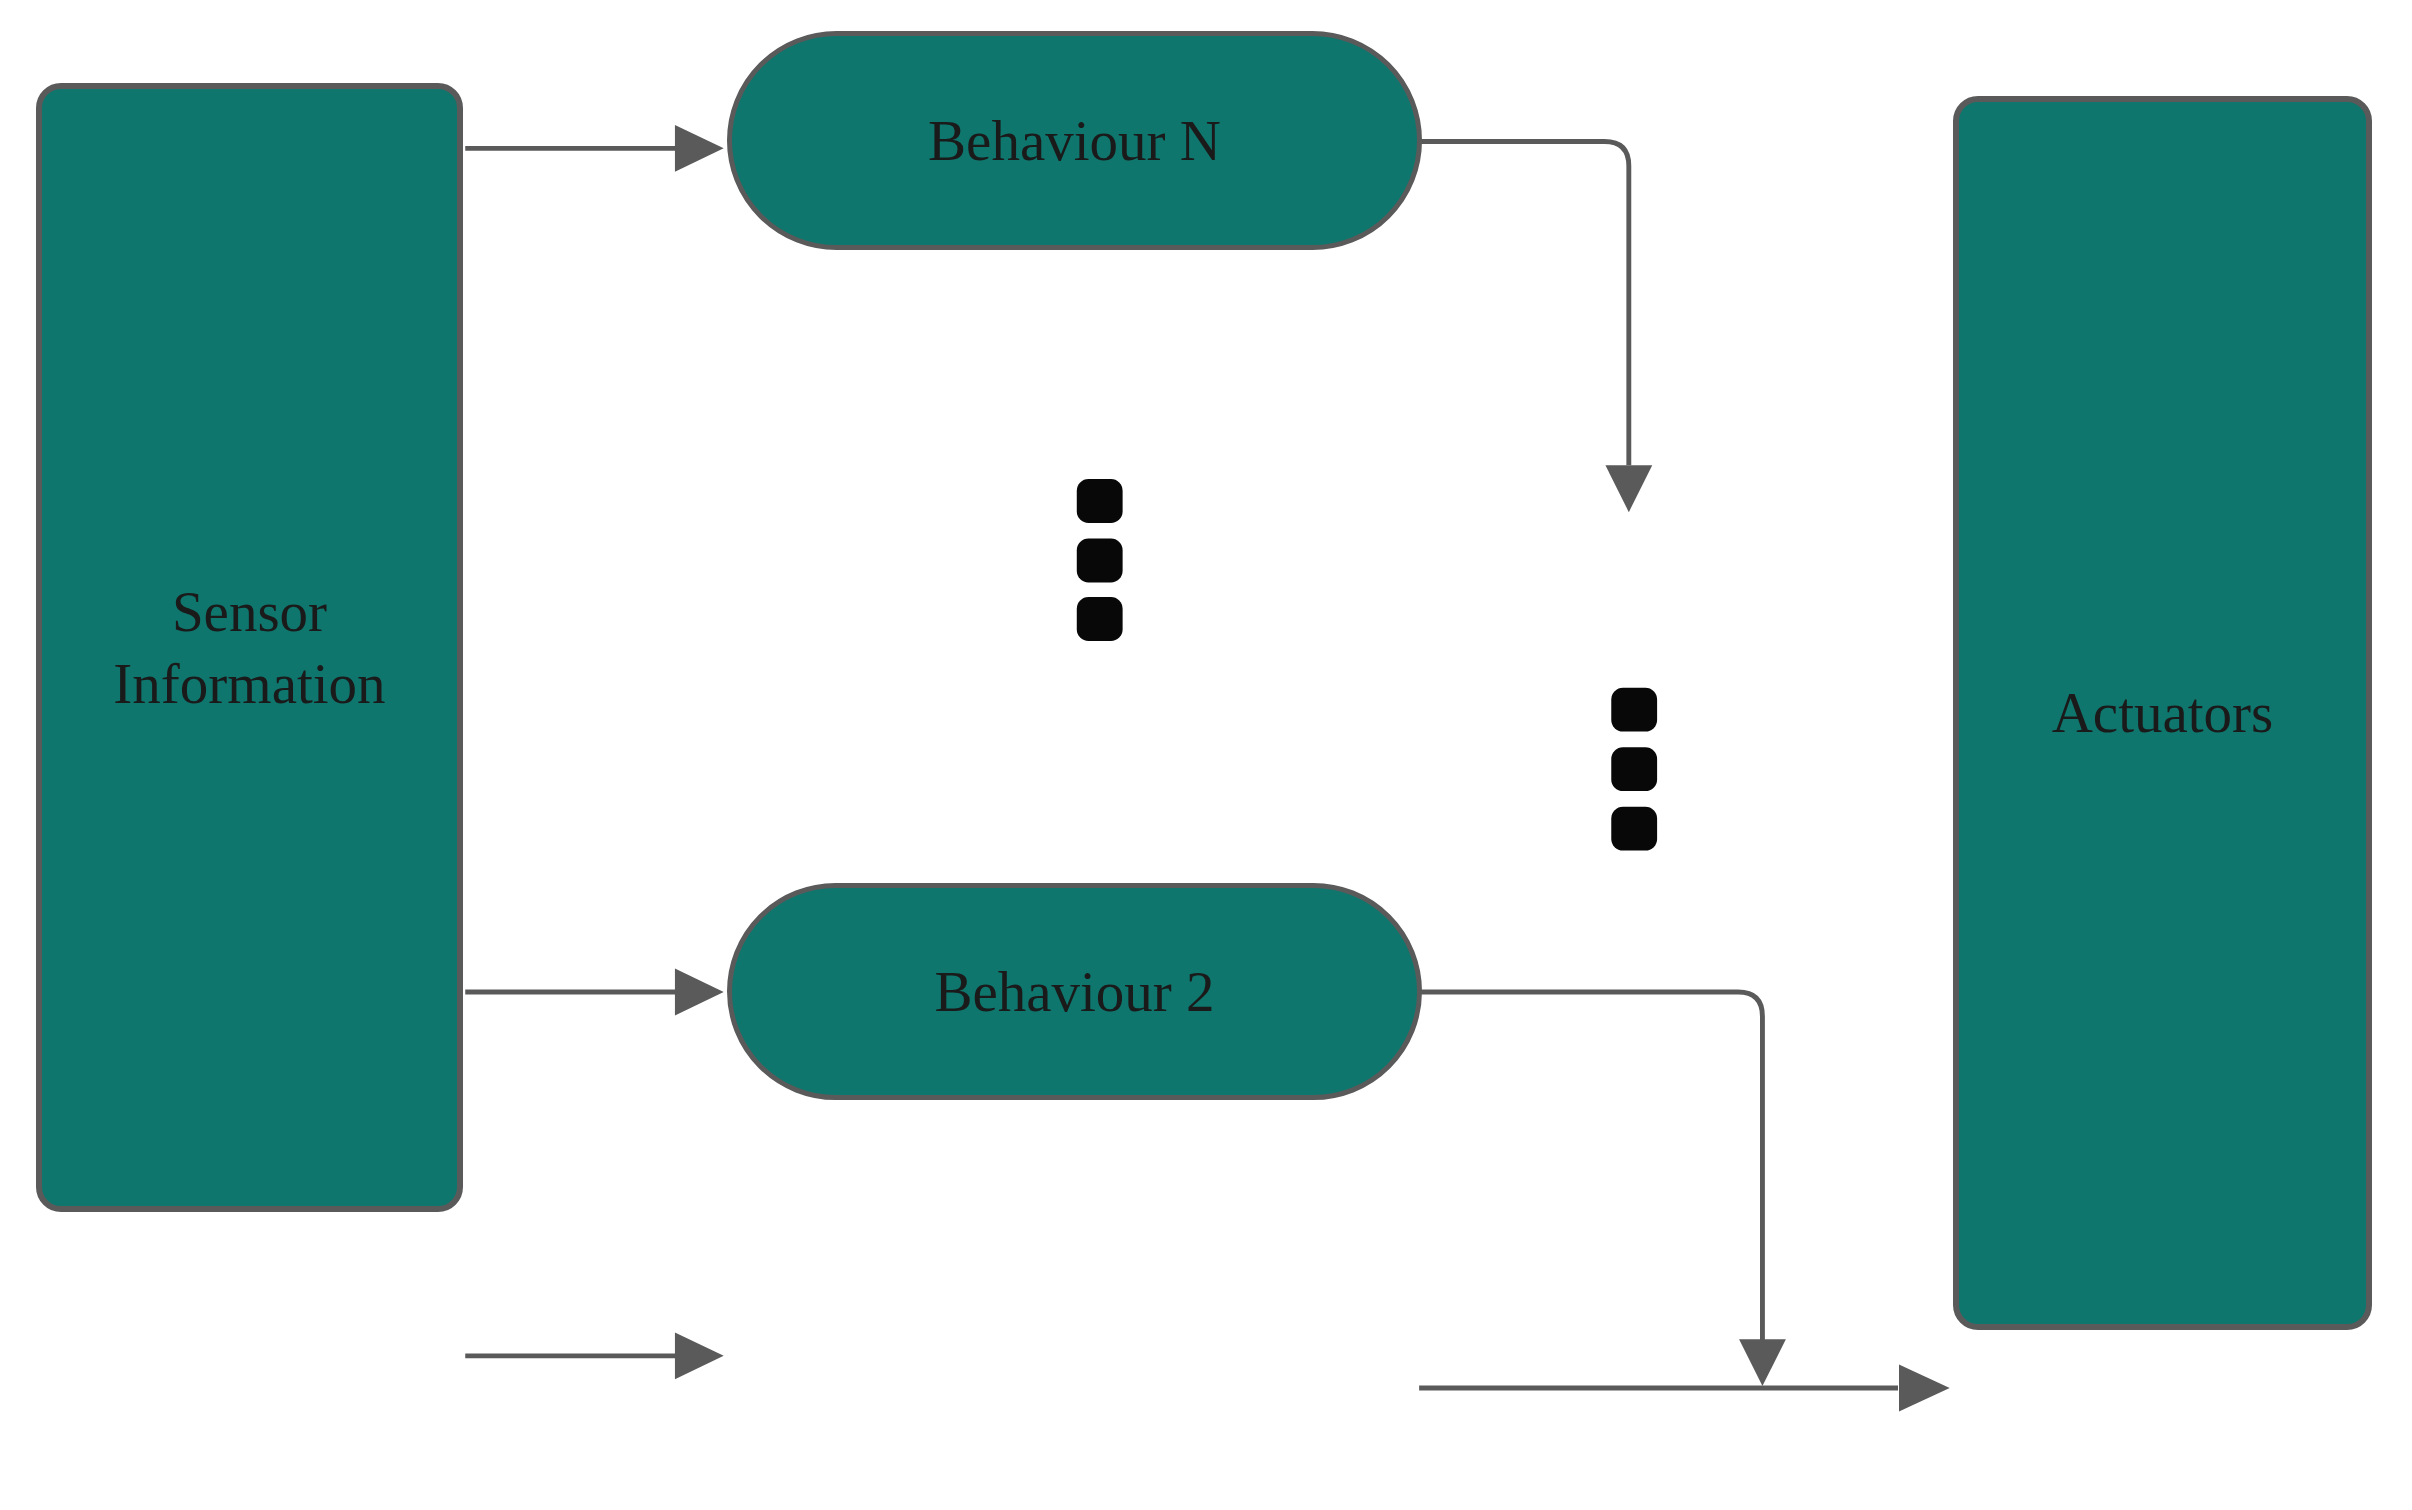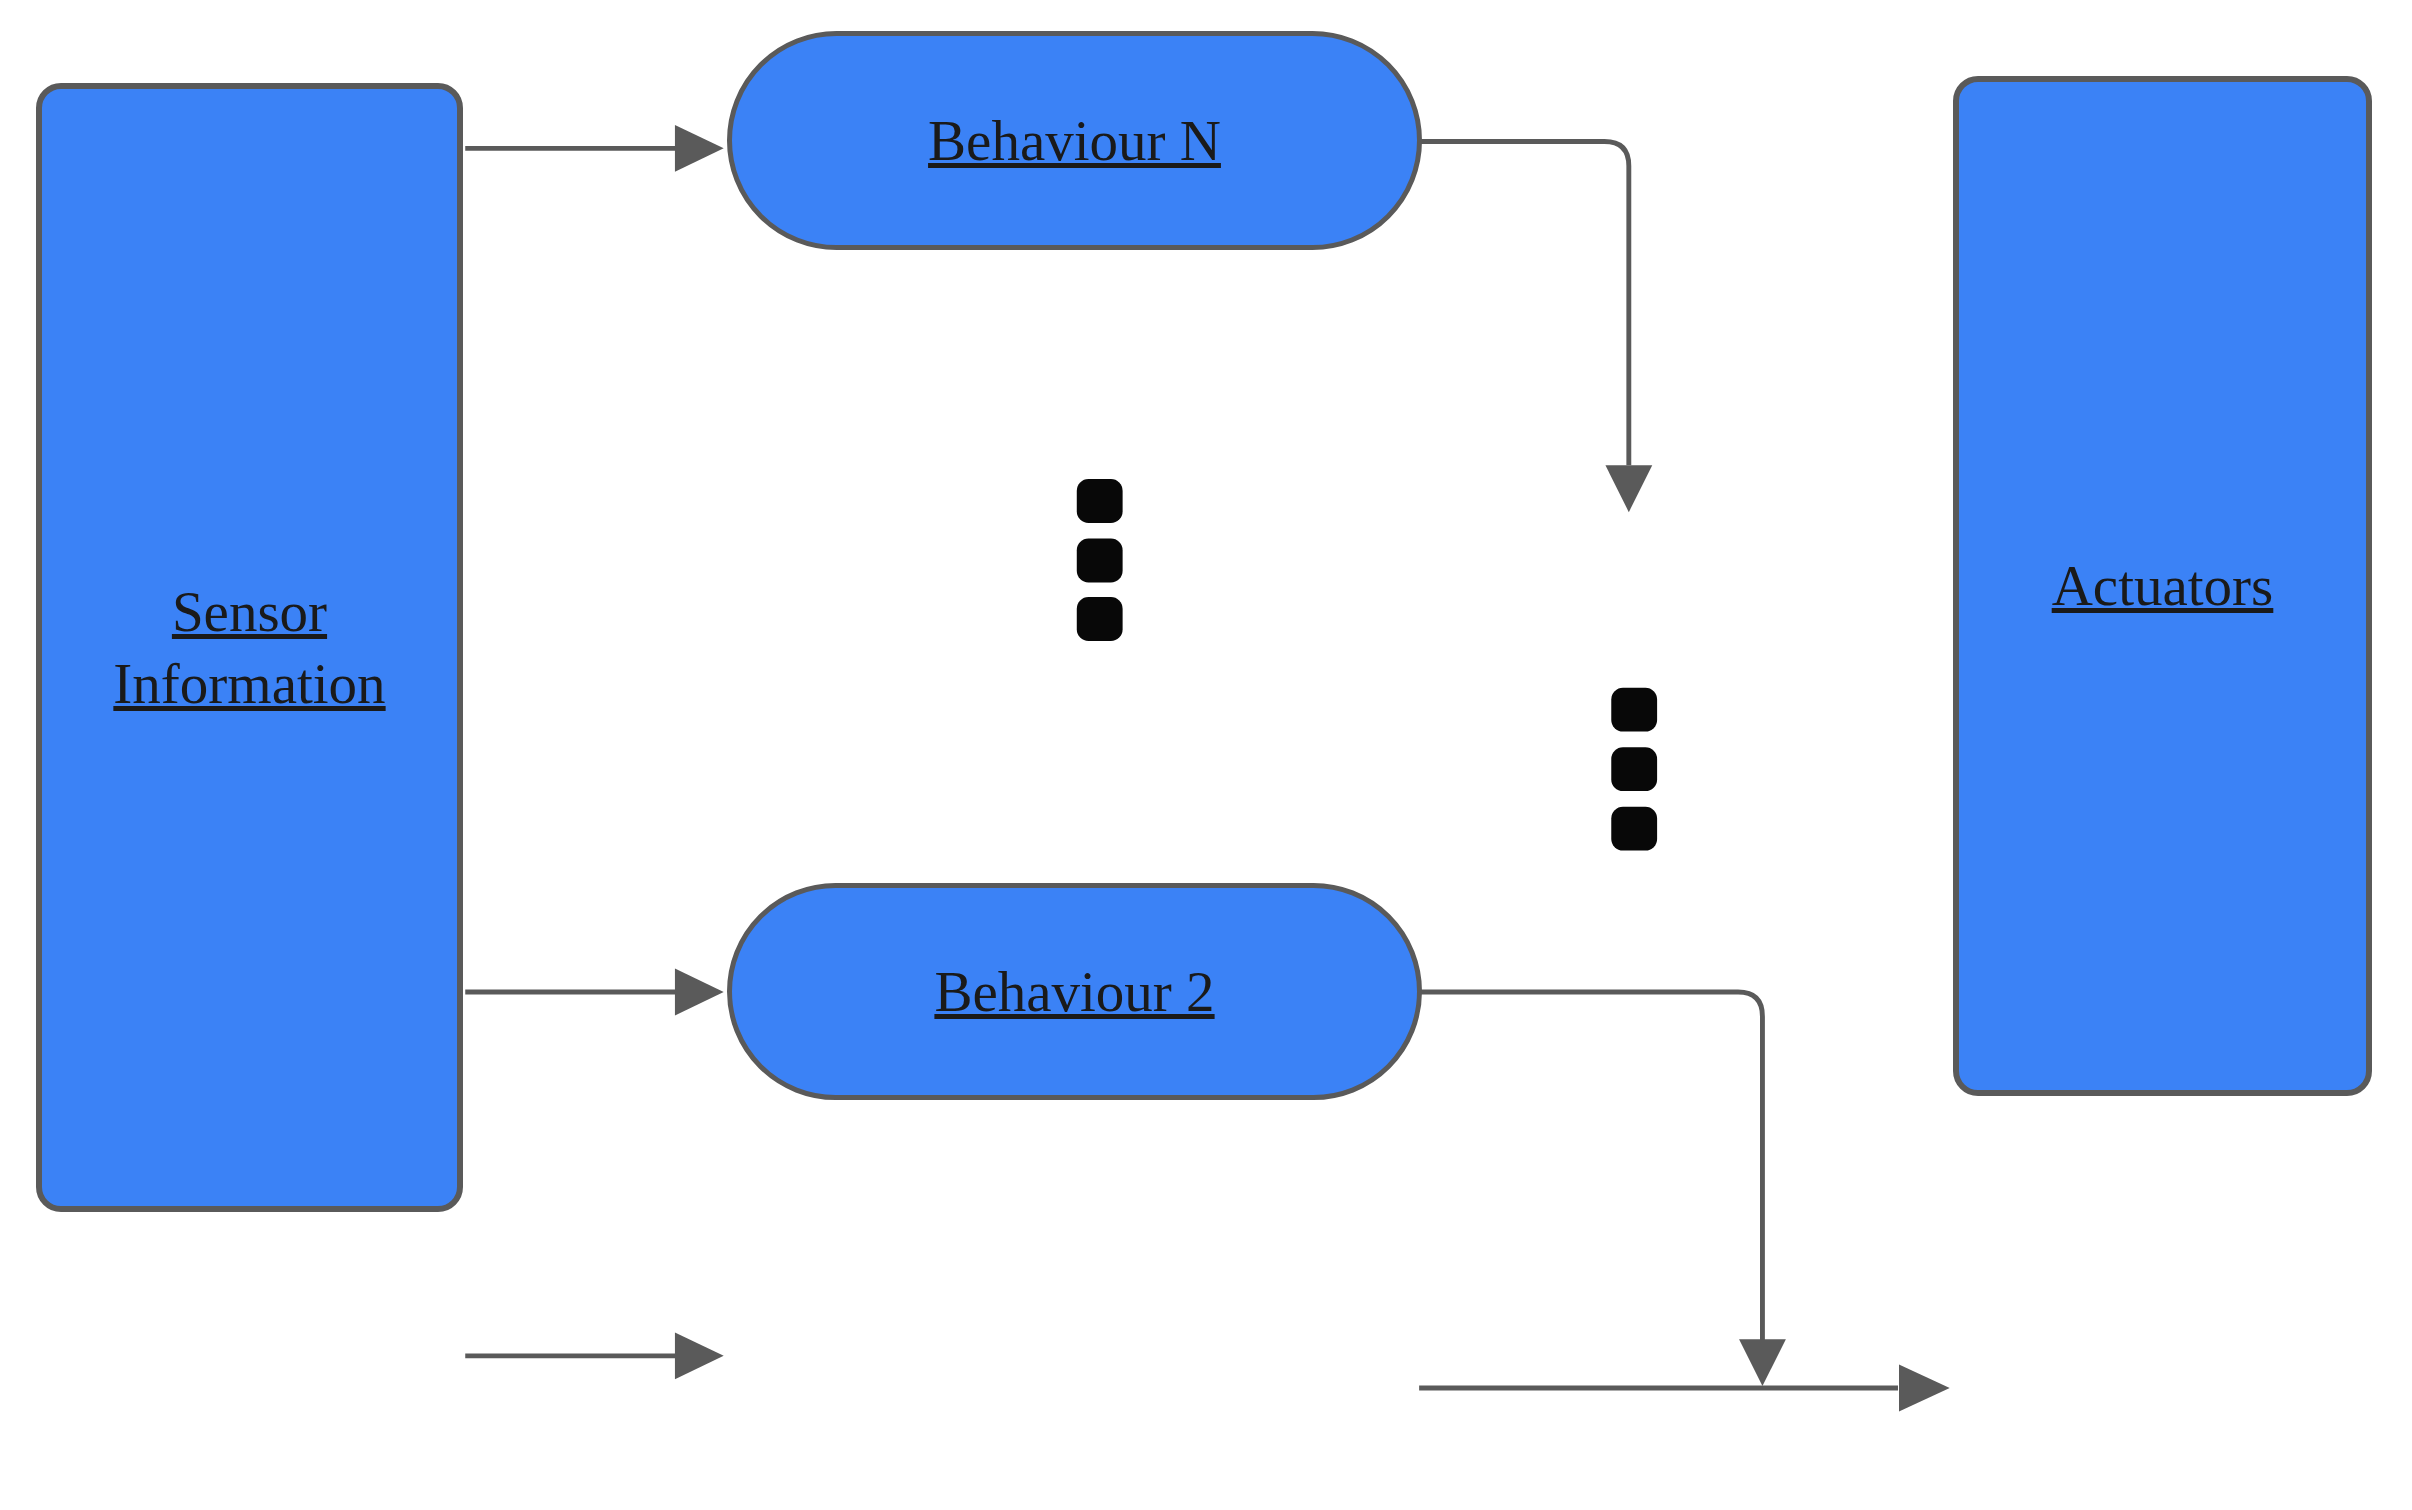--- a/index.html
+++ b/index.html
@@ -18,44 +18,43 @@
   .wires {
     position: absolute;
     left: 0;
     top: 0;
     width: 2413px;
     height: 1511px;
   }
   .node {
     position: absolute;
     box-sizing: border-box;
-    background: #3b82f6;
+    background: #0f766e;
     border: 5.9px solid #5a5a5a;
     display: flex;
     align-items: center;
     justify-content: center;
     color: #1a1a1a;
     font-size: 57px;
-    text-decoration: underline;
   }
   .box {
     border-width: 6.8px;
     border-radius: 25px;
   }
   .stadium {
     border-radius: 110px;
   }
   .label {
     text-align: center;
     line-height: 1.25;
     white-space: normal;
   }
   .sensor { left: 36px; top: 83px; width: 427px; height: 1129px; }
   .sensor .label { width: 351px; }
-  .actuators { left: 1953px; top: 76px; width: 419px; height: 1020px; }
+  .actuators { left: 1953px; top: 96px; width: 419px; height: 1234px; }
   .behaviour-n { left: 727px; top: 31px;   width: 695px; height: 219px; }
   .behaviour-2 { left: 727px; top: 883px;  width: 695px; height: 217px; }
   .behaviour-1 { left: 727px; top: 1253px; width: 695px; height: 217px; }
 
   .wire {
     fill: none;
     stroke: #5a5a5a;
     stroke-width: 5;
   }
   .arrowhead {

